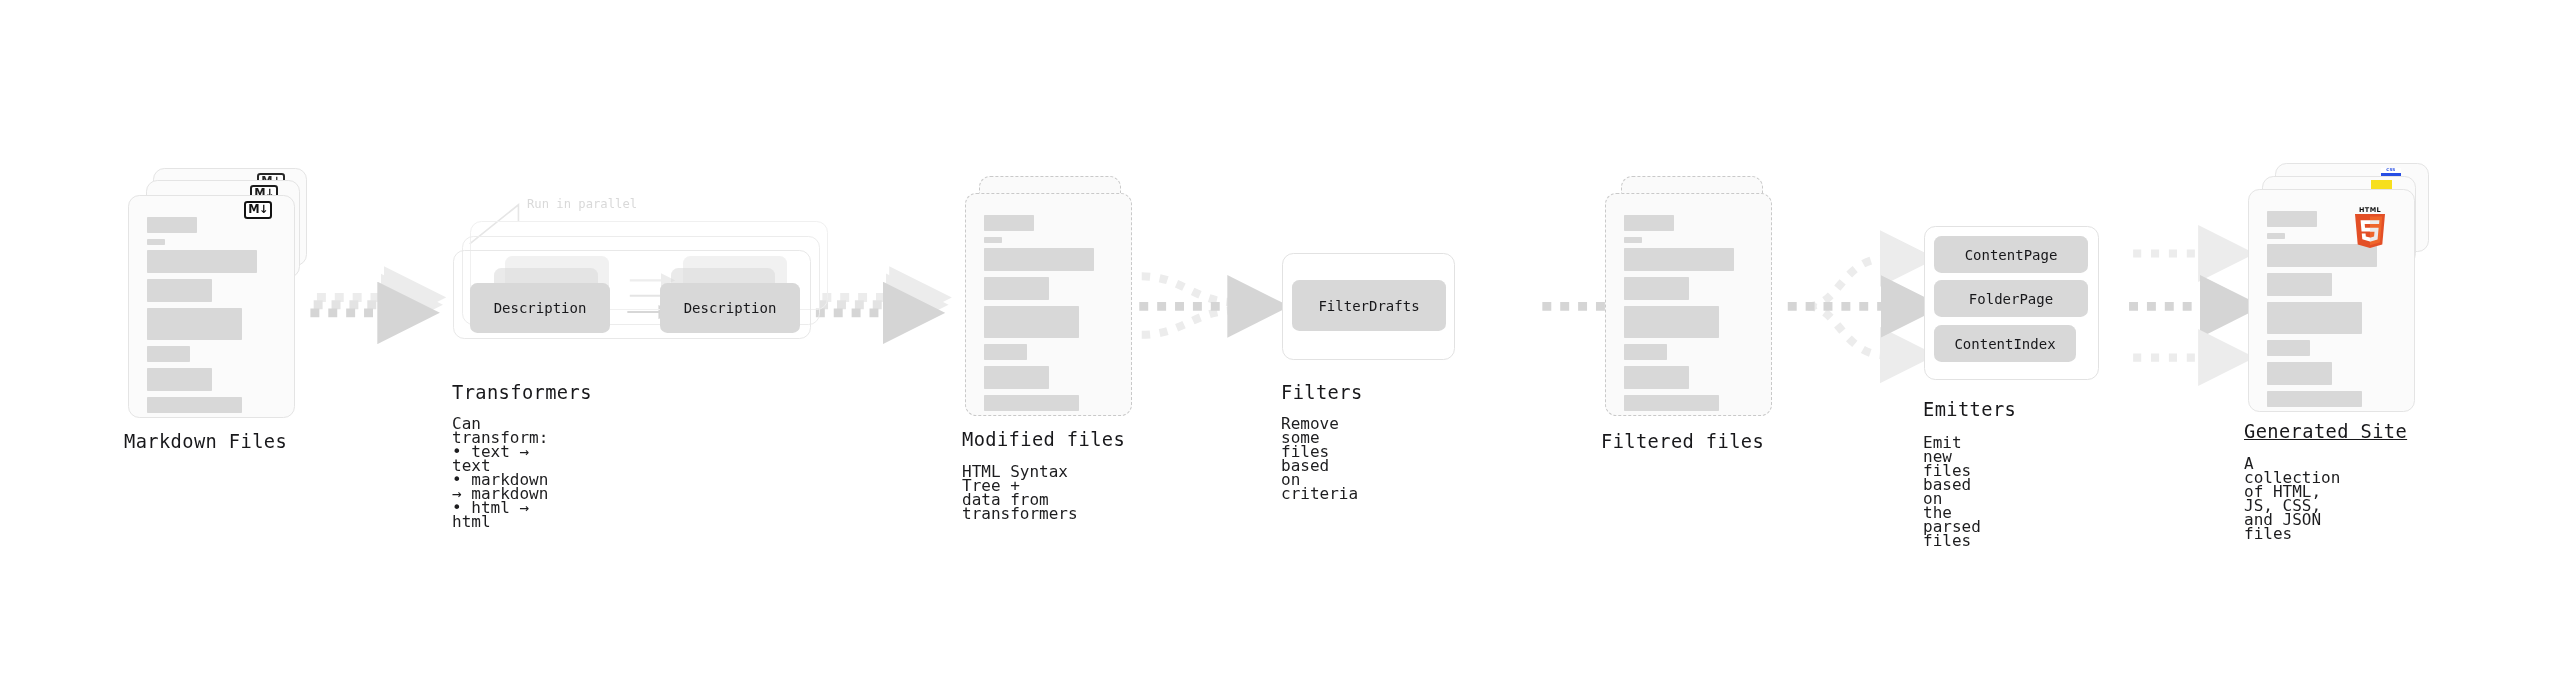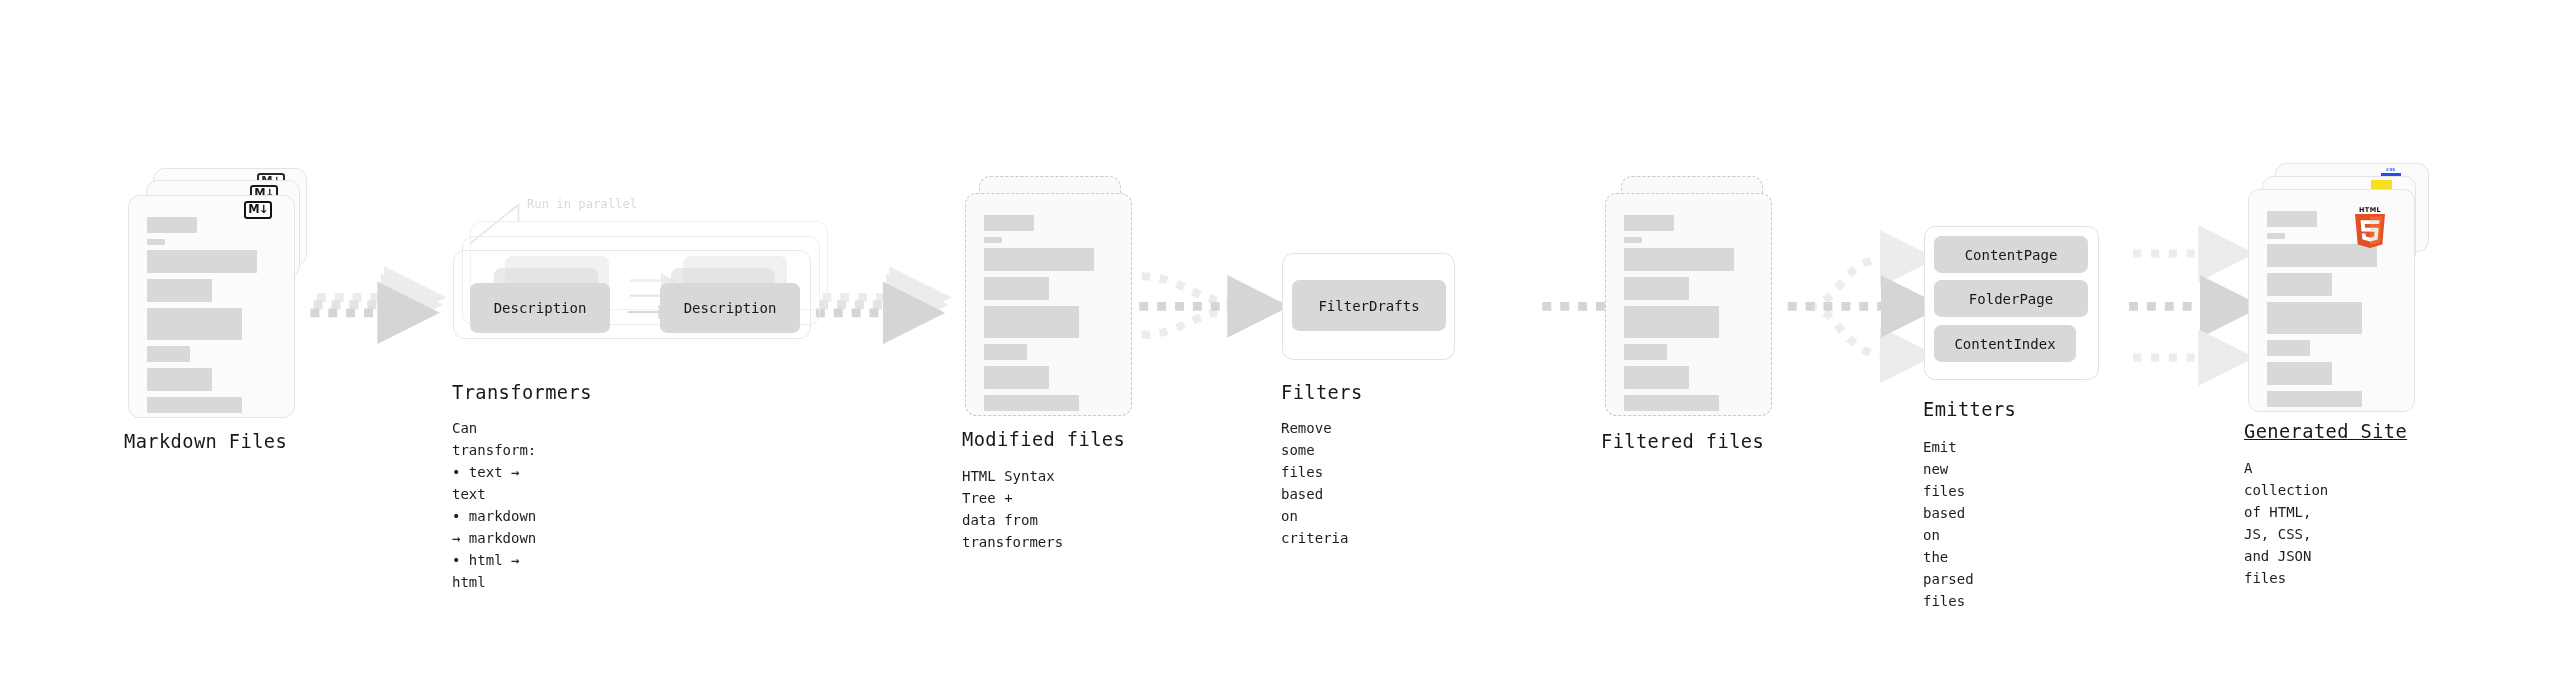--- a/index.html
+++ b/index.html
@@ -45,21 +45,21 @@
     background:#ffffff;box-sizing:border-box;
   }
   .chip{
     position:absolute;background:#d8d8d8;border-radius:7.3px;
     display:flex;align-items:center;justify-content:center;
     font-size:14px;color:#18181b;box-sizing:border-box;white-space:nowrap;
   }
 
   
   .title{position:absolute;font-size:18.7px;letter-spacing:0.4px;white-space:nowrap;}
-  .sub{position:absolute;font-size:14px;line-height:22px;white-space:pre-line;color:#1d1d1f;}
+  .sub{position:absolute;font-size:16px;line-height:14px;white-space:pre-line;color:#1d1d1f;}
   .note{position:absolute;font-size:12.2px;color:#d9d9d9;white-space:nowrap;text-align:center;}
 
   
   .arrows{position:absolute;left:0;top:0;width:2576px;height:681px;pointer-events:none;}
 </style>
 </head>
 <body>
 
 <svg class="arrows" viewBox="0 0 3170 838">
   <defs>

